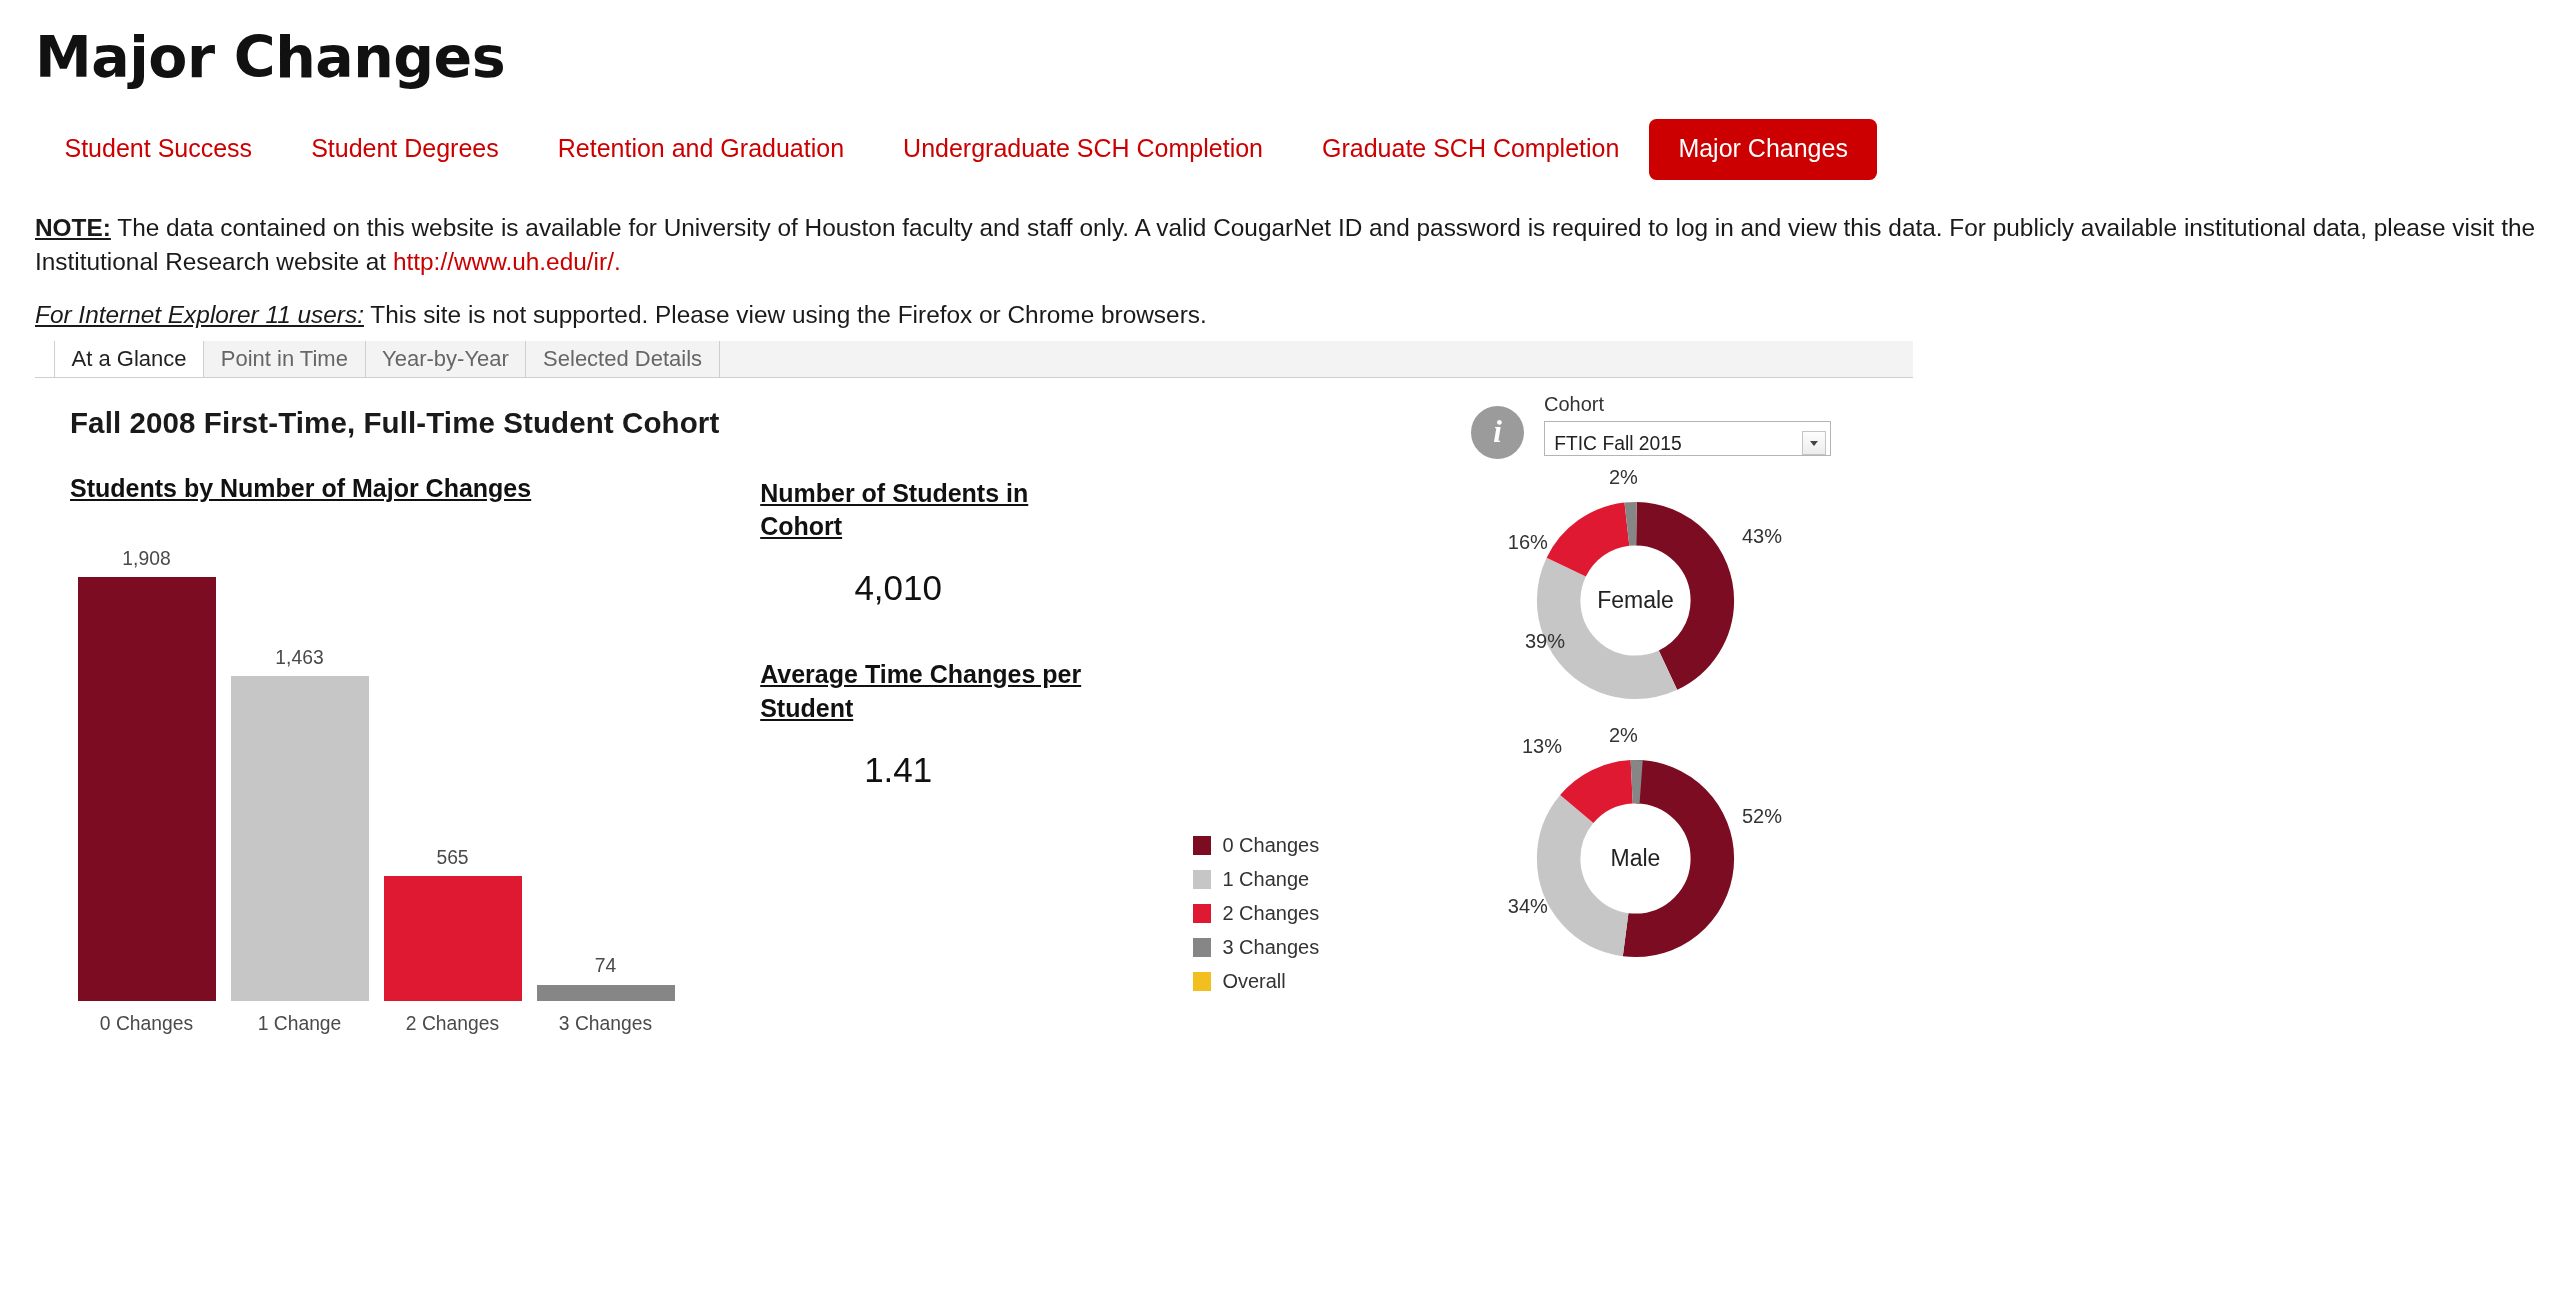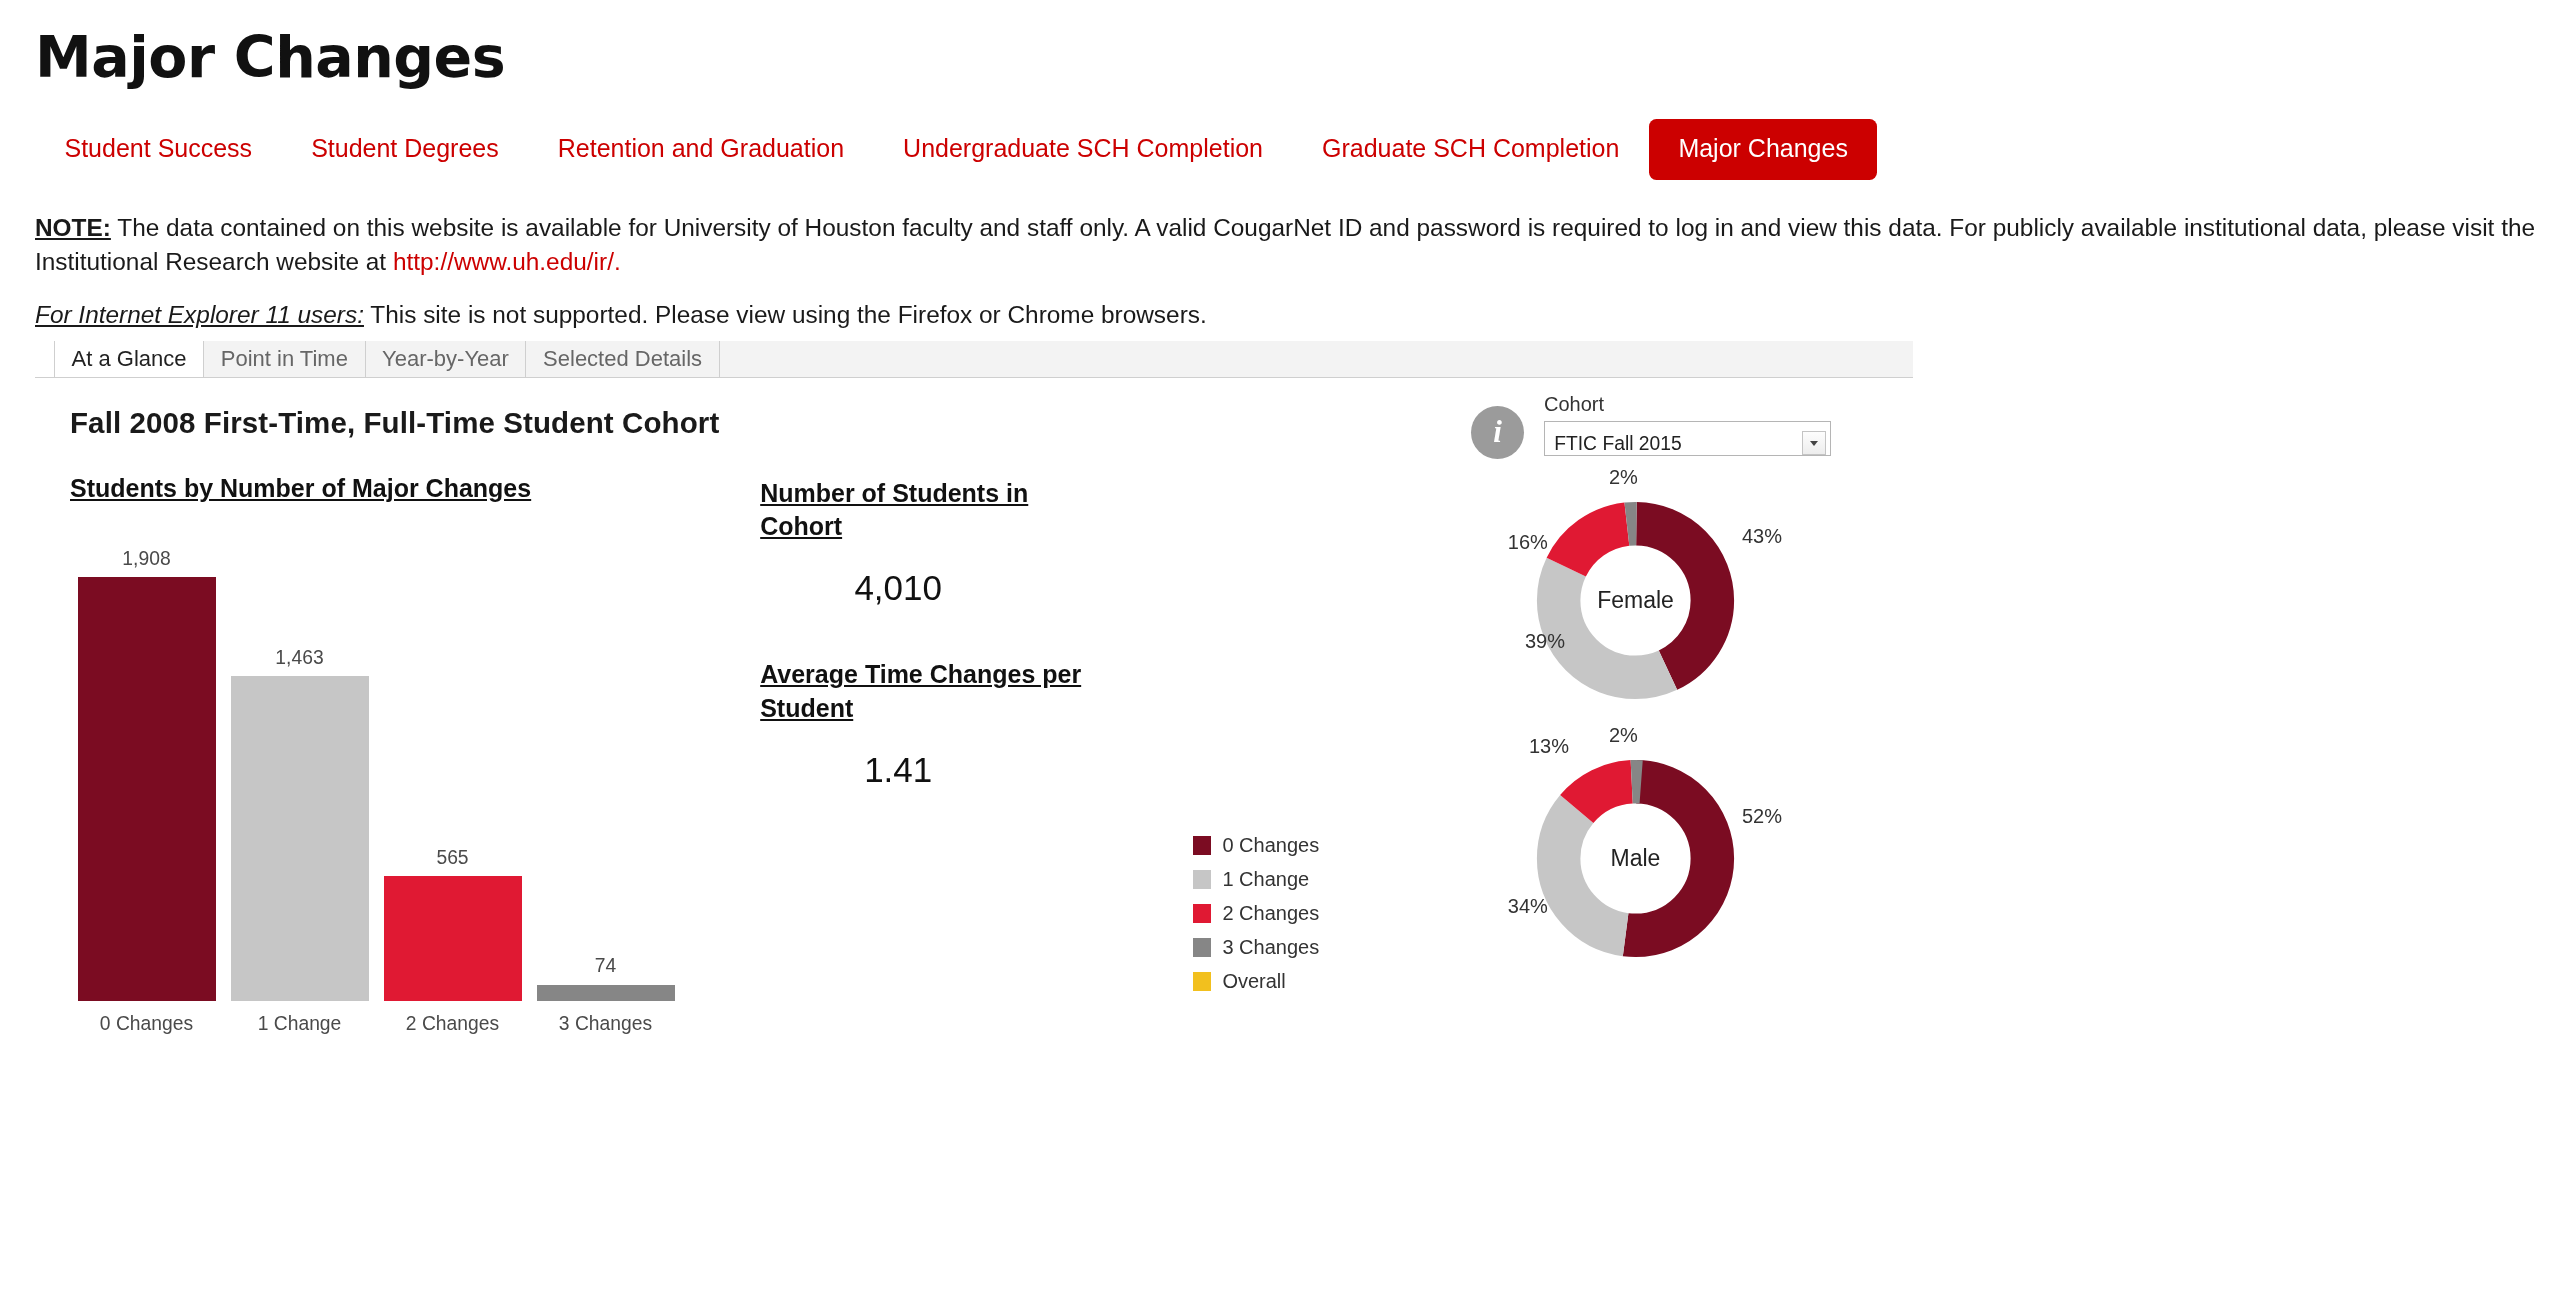--- a/index.html
+++ b/index.html
@@ -459,21 +459,21 @@
           <svg class="donut-svg" width="203" height="203" viewBox="0 0 42 42">
             <circle cx="21" cy="21" r="15.9" fill="#ffffff"></circle>
             <circle cx="21" cy="21" r="15.9" fill="transparent" stroke="#7b0c22" stroke-width="9" stroke-dasharray="52 48" stroke-dashoffset="25"></circle>
             <circle cx="21" cy="21" r="15.9" fill="transparent" stroke="#c6c6c6" stroke-width="9" stroke-dasharray="34 66" stroke-dashoffset="-27"></circle>
             <circle cx="21" cy="21" r="15.9" fill="transparent" stroke="#e01933" stroke-width="9" stroke-dasharray="13 87" stroke-dashoffset="-61"></circle>
             <circle cx="21" cy="21" r="15.9" fill="transparent" stroke="#868686" stroke-width="9" stroke-dasharray="2 98" stroke-dashoffset="-74"></circle>
           </svg>
           <div class="donut-center-label">Male</div>
           <div class="donut-pct" style="top:74px;left:236px;">52%</div>
           <div class="donut-pct" style="top:164px;left:1.8px;">34%</div>
-          <div class="donut-pct" style="top:4.6px;left:23px;">13%</div>
+          <div class="donut-pct" style="top:4.6px;left:16px;">13%</div>
           <div class="donut-pct" style="top:-7.4px;left:103px;">2%</div>
         </div>
       </div>
 
     </div>
   </div>
 </div>
 
 
 </body></html>

